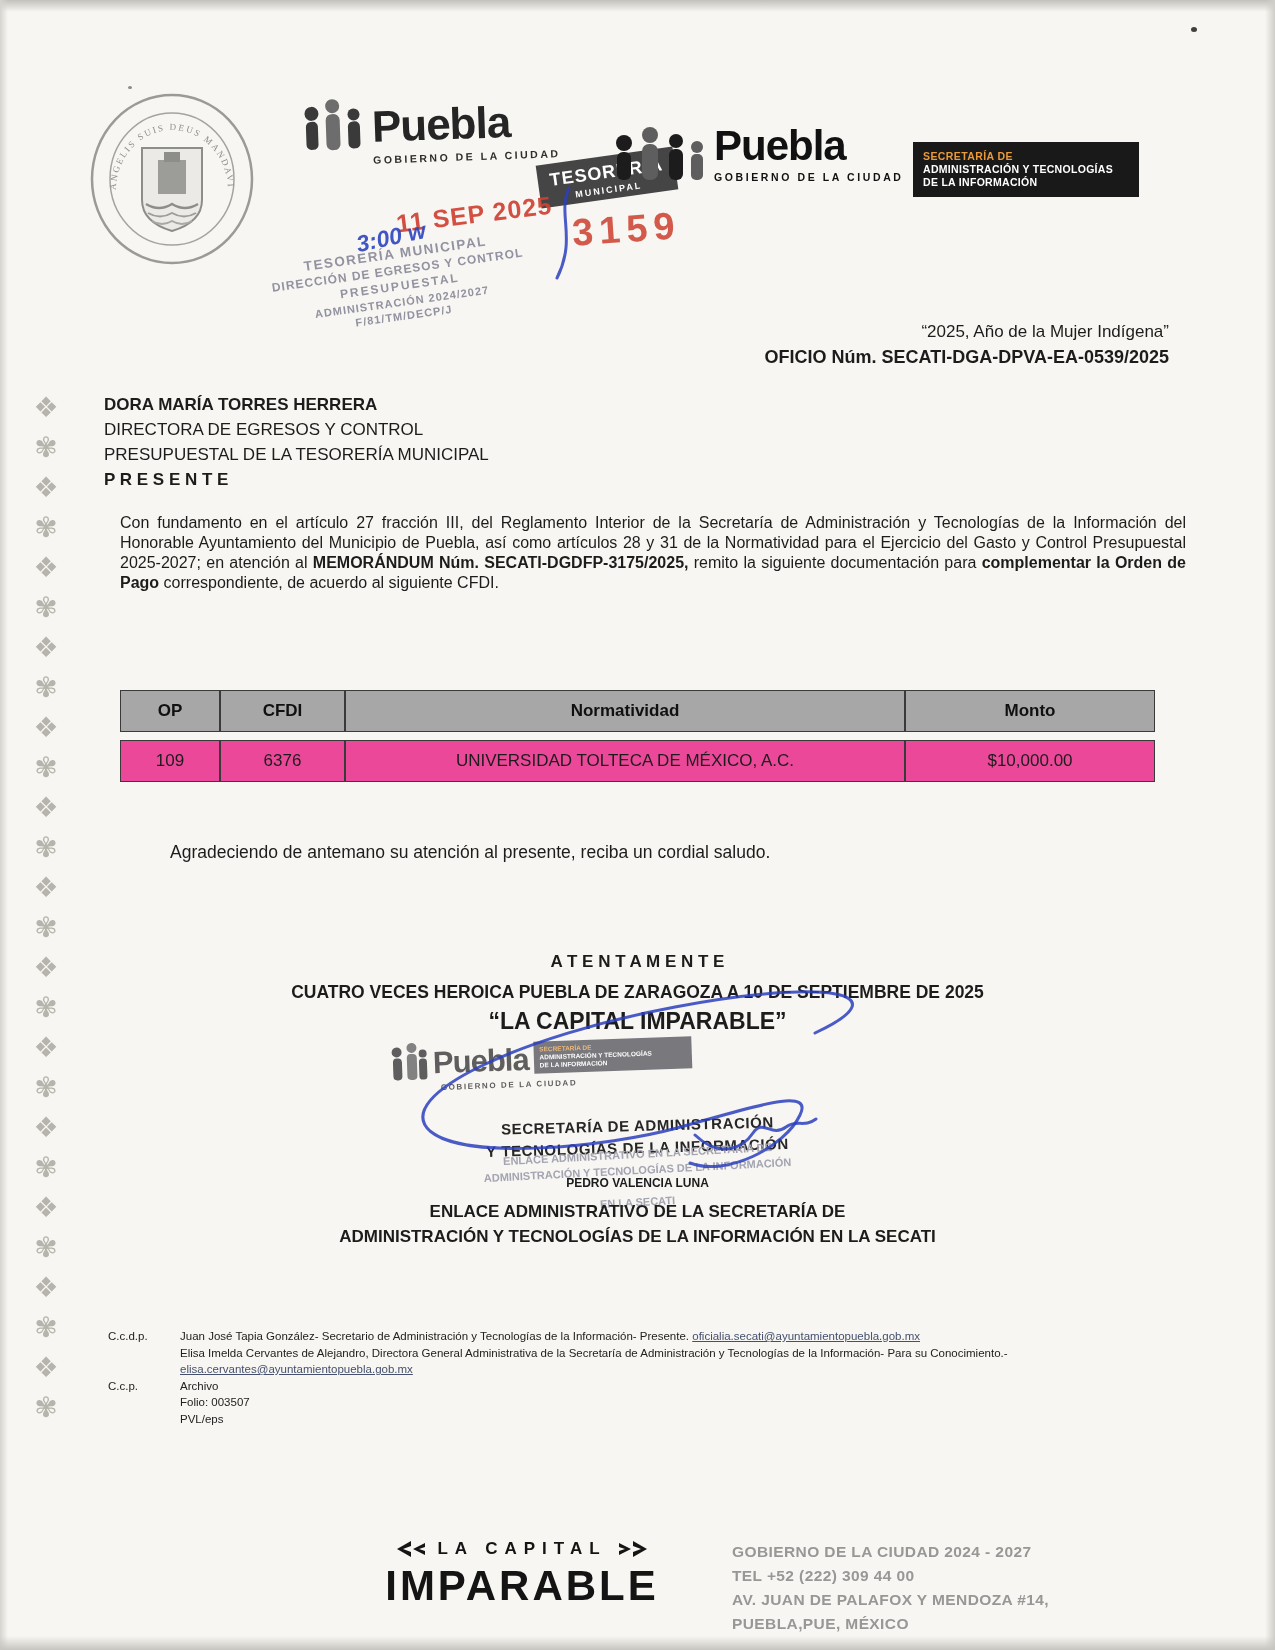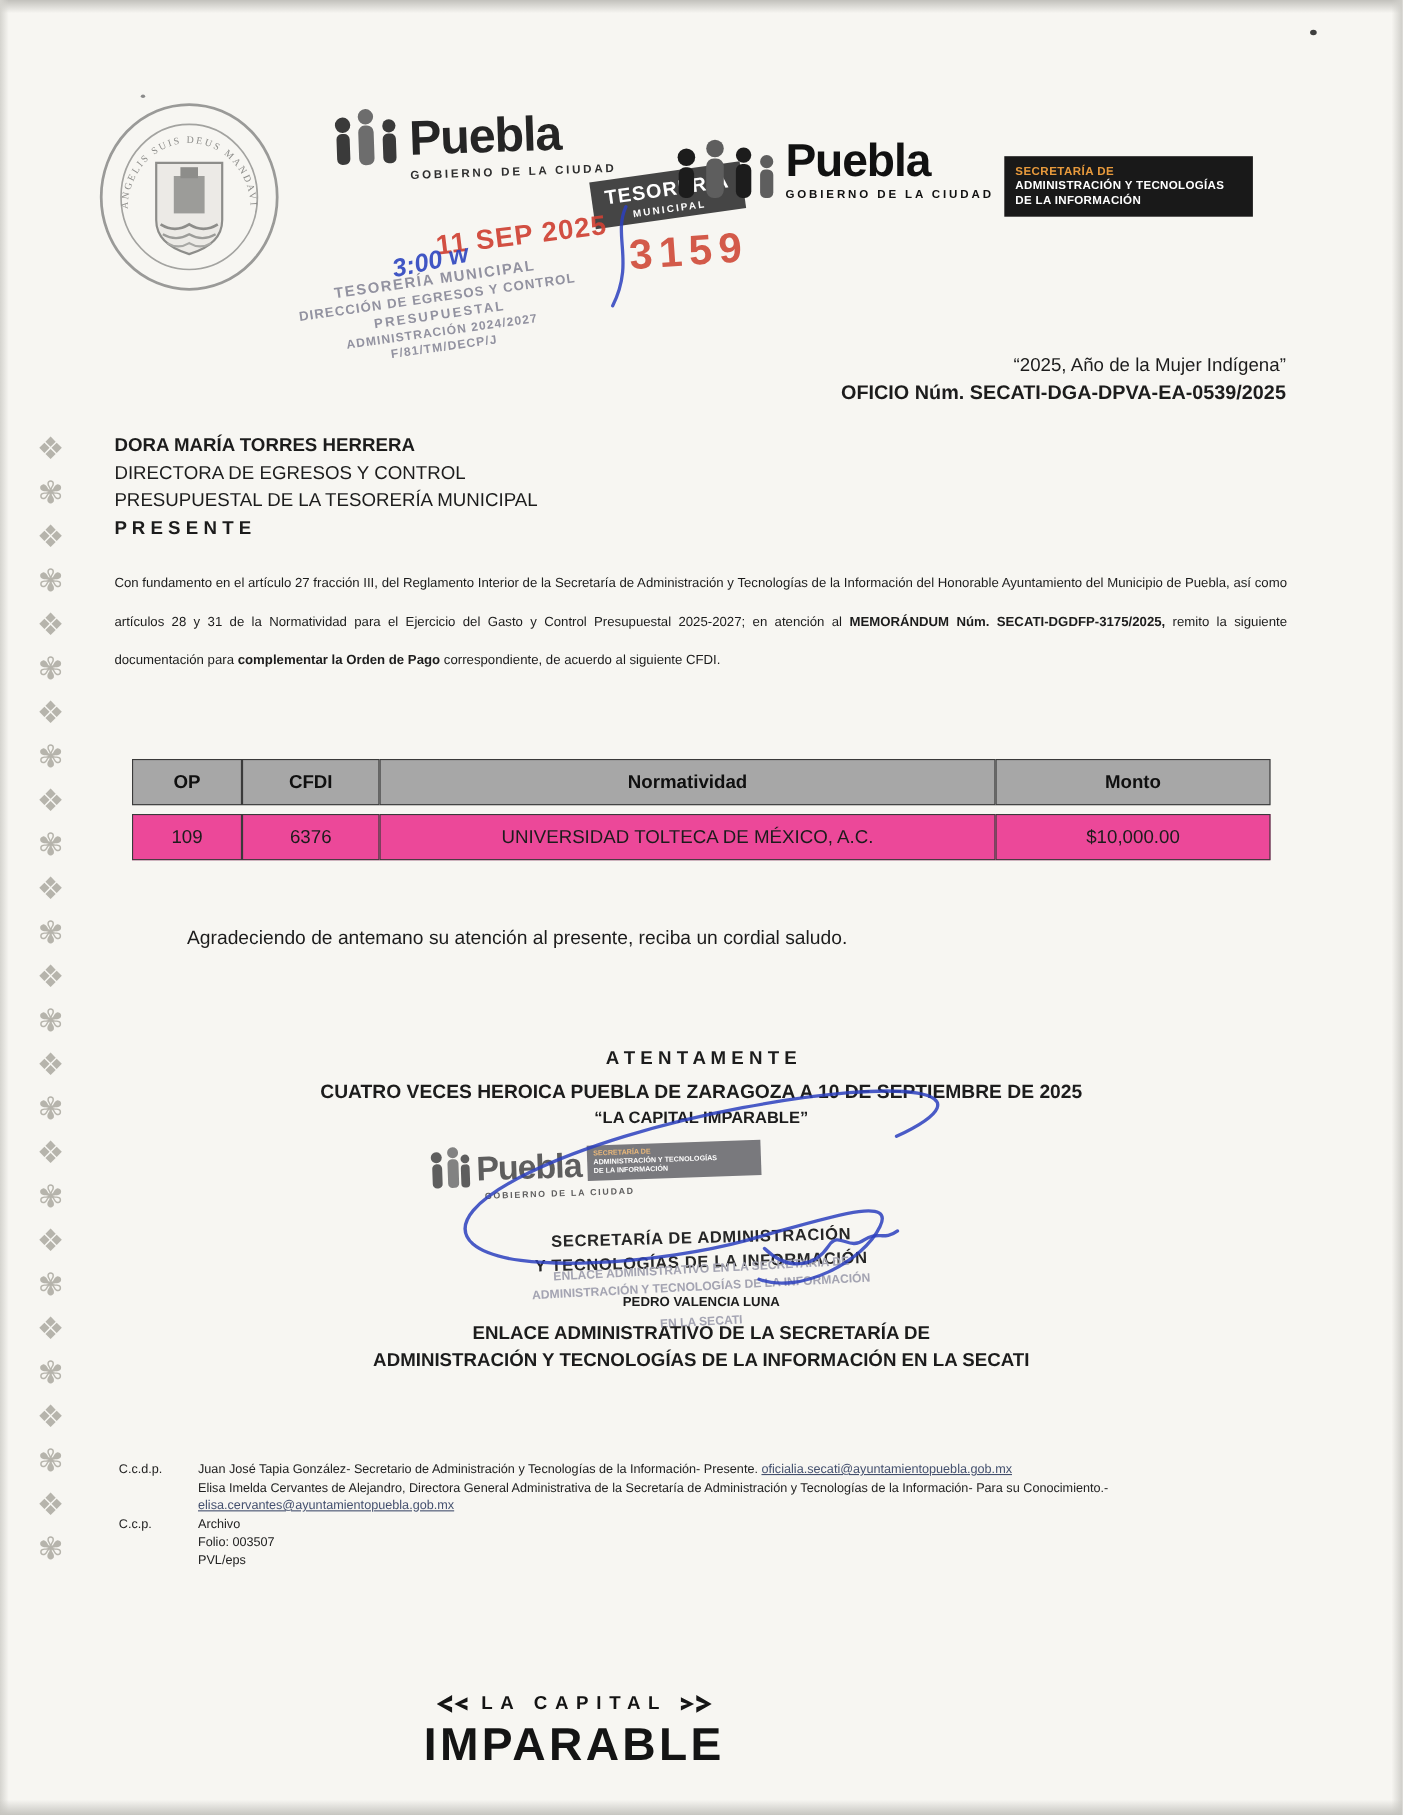--- a/index.html
+++ b/index.html
@@ -75,22 +75,22 @@
   .header-right { position:absolute; right:106px; top:294px; text-align:right; }
   .header-right .motto { font-size:17px;margin-top:28px; }
   .header-right .oficio { font-size:18px; font-weight:bold; margin-top:5px; }
 
   
   .addressee { position:absolute; left:104px; top:392px; font-size:17px; line-height:25px; }
   .addressee .bold { font-weight:bold; }
 
   
   .body-par {
-    position:absolute; left:104px; top:513px; width:1066px;
-    font-size:12px; line-height:35px; text-align:justify;
+    position:absolute; left:120px; top:513px; width:1066px;
+    font-size:16px; line-height:20px; text-align:justify;
   }
   .body-par b { font-weight:bold; }
 
   
   .doc-table {
     position:absolute; left:120px; top:682px; width:1035px;
     border-collapse:separate; border-spacing:0 8px; table-layout:fixed; font-size:17px;
   }
   .doc-table th {
     background:#a7a7a7; border:1.6px solid #3a3a3a; font-weight:bold;
@@ -100,21 +100,21 @@
     background:#ec4899; border:1.6px solid #3a3a3a;
     padding:10px 4px; text-align:center;
   }
 
   .closing-line { position:absolute; left:170px; top:842px; font-size:17.5px; }
 
   
   .center-abs { position:absolute; left:0; right:0; text-align:center; }
   .atentamente { top:952px;  font-size:17px;   font-weight:bold; }
   .city-date   { top:982px;  font-size:17.5px; font-weight:bold; }
-  .slogan      { top:1008px; font-size:15px; font-weight:bold; }
+  .slogan      { top:1008px; font-size:23px; font-weight:bold; }
 
   .sig-stamp {
     position:absolute; left:388px; top:1035px; width:330px; transform:rotate(-2deg); opacity:.88;
   }
   .sig-stamp .row { display:flex; align-items:flex-end; gap:5px; }
   .sig-stamp .wordmark { font-size:31px; color:#4a4a4a; }
   .sig-stamp .mini-box { background:rgba(88,88,94,.9); color:#fff; width:158px; padding:4px 6px; line-height:8px; margin-bottom:4px; }
   .sig-stamp .mini-box .b1 { color:#e8b06a; font-size:6.5px; font-weight:bold; }
   .sig-stamp .mini-box .b2, .sig-stamp .mini-box .b3 { font-size:6.5px; font-weight:bold; }
   .sig-stamp .tagline { font-size:8px; font-weight:bold; letter-spacing:1.6px; color:#4a4a4a; margin-left:52px; margin-top:2px; }
@@ -371,14 +371,20 @@
       </svg>
       <span class="cap-small">LA CAPITAL</span>
       <svg width="34" height="22" viewBox="0 0 34 22" style="transform:scaleX(-1)">
         <polygon points="2,11 16,3 16,8 8,11 16,14 16,19" fill="#151515"></polygon>
         <polygon points="18,11 30,5 30,9 24,11 30,13 30,17" fill="#151515"></polygon>
       </svg>
     </div>
     <div class="cap-big">IMPARABLE</div>
   </div>
 
+  <div class="footer-right">
+    <div>GOBIERNO DE LA CIUDAD 2024 - 2027</div>
+    <div>TEL +52 (222) 309 44 00</div>
+    <div>AV. JUAN DE PALAFOX Y MENDOZA #14,</div>
+    <div>PUEBLA,PUE, MÉXICO</div>
+  </div>
 
 </div>
 
 </body></html>

